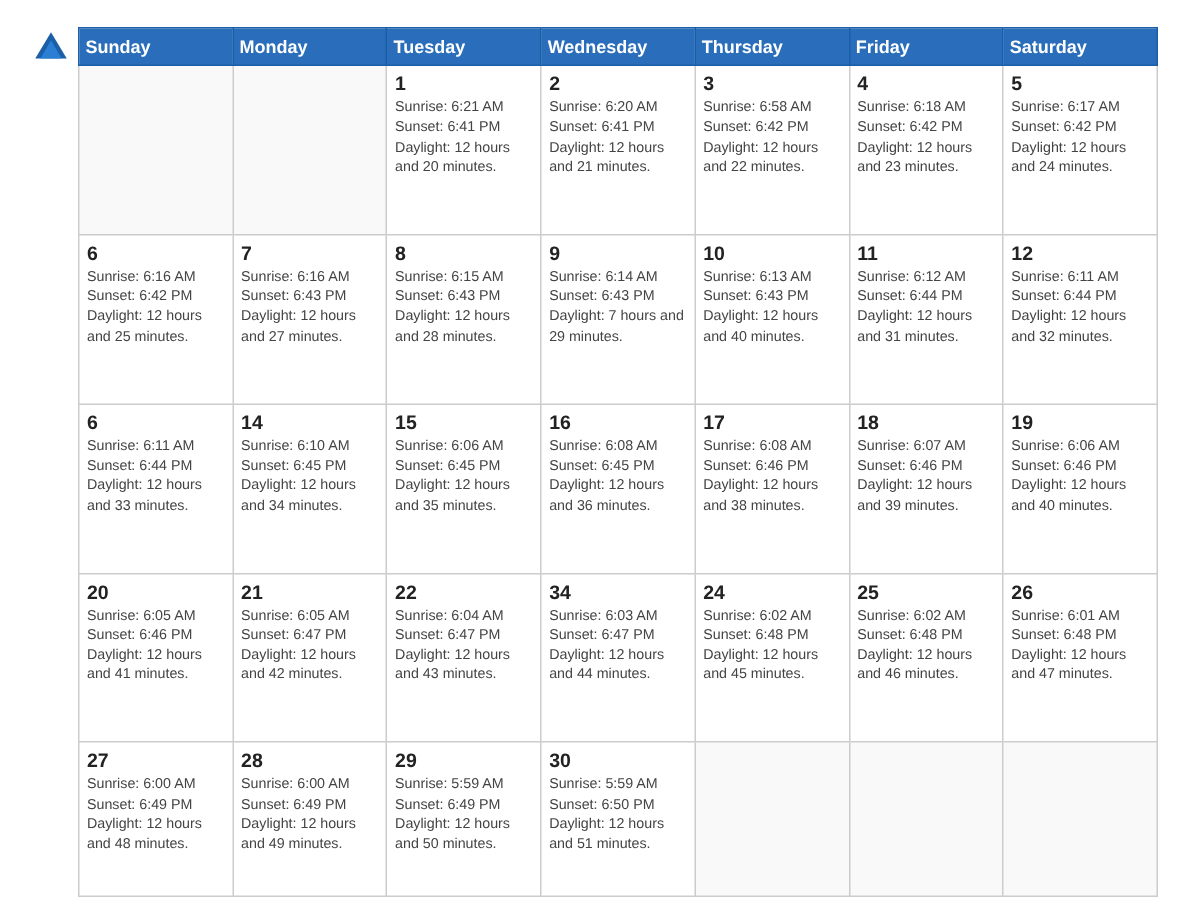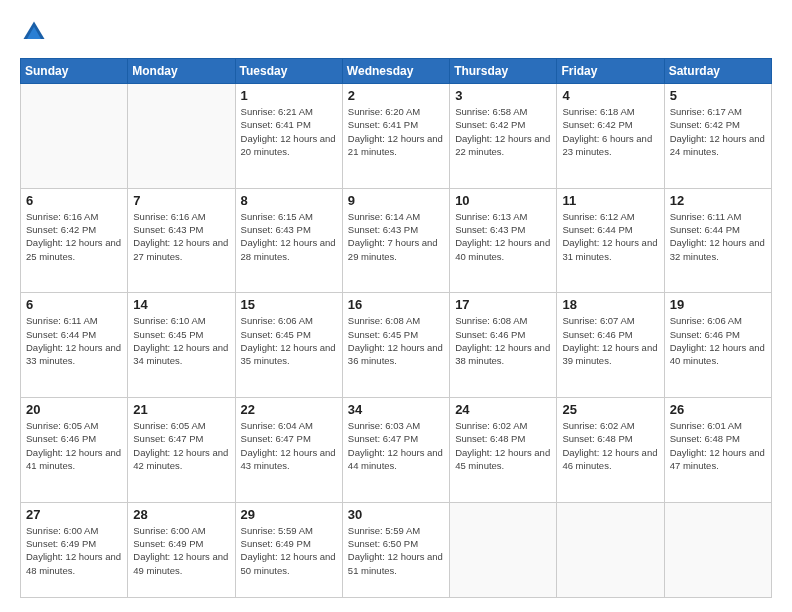--- a/index.html
+++ b/index.html
@@ -8,21 +8,21 @@
       height: 612px;
       font-family: Arial, sans-serif;
       background: #fff;
       overflow: hidden;
     }
     .page {
       width: 792px;
       height: 612px;
       padding: 18px 20px 14px 20px;
       display: flex;
-      flex-direction: column;
+      flex-direction: row;
       border-radius: 13px;
     }
     .header {
       display: flex;
       justify-content: space-between;
       align-items: flex-start;
       margin-bottom: 12px;
     }
     .logo {
       display: flex;
@@ -148,21 +148,21 @@
           <td>
             <span class="day-number">2</span>
             <div class="cell-info"><span>Sunrise: 6:20 AM</span><br><span>Sunset: 6:41 PM</span><br><span>Daylight: 12 hours and 21 minutes.</span></div>
           </td>
           <td>
             <span class="day-number">3</span>
             <div class="cell-info"><span>Sunrise: 6:58 AM</span><br><span>Sunset: 6:42 PM</span><br><span>Daylight: 12 hours and 22 minutes.</span></div>
           </td>
           <td>
             <span class="day-number">4</span>
-            <div class="cell-info"><span>Sunrise: 6:18 AM</span><br><span>Sunset: 6:42 PM</span><br><span>Daylight: 6 hours and 23 minutes.</span></div>
+            <div class="cell-info"><span>Sunrise: 6:18 AM</span><br><span>Sunset: 6:42 PM</span><br><span>Daylight: 12 hours and 23 minutes.</span></div>
           </td>
           <td>
             <span class="day-number">5</span>
             <div class="cell-info"><span>Sunrise: 6:17 AM</span><br><span>Sunset: 6:42 PM</span><br><span>Daylight: 12 hours and 24 minutes.</span></div>
           </td>
         </tr>
         <tr>
           <td>
             <span class="day-number">6</span>
             <div class="cell-info"><span>Sunrise: 6:16 AM</span><br><span>Sunset: 6:42 PM</span><br><span>Daylight: 12 hours and 25 minutes.</span></div>

